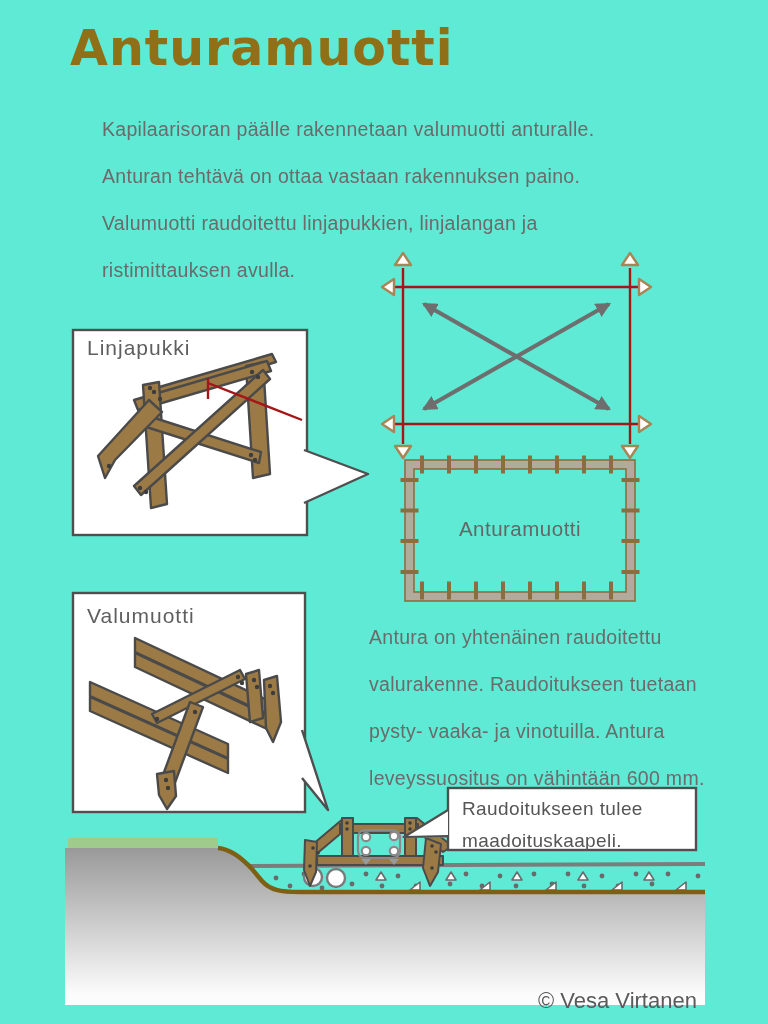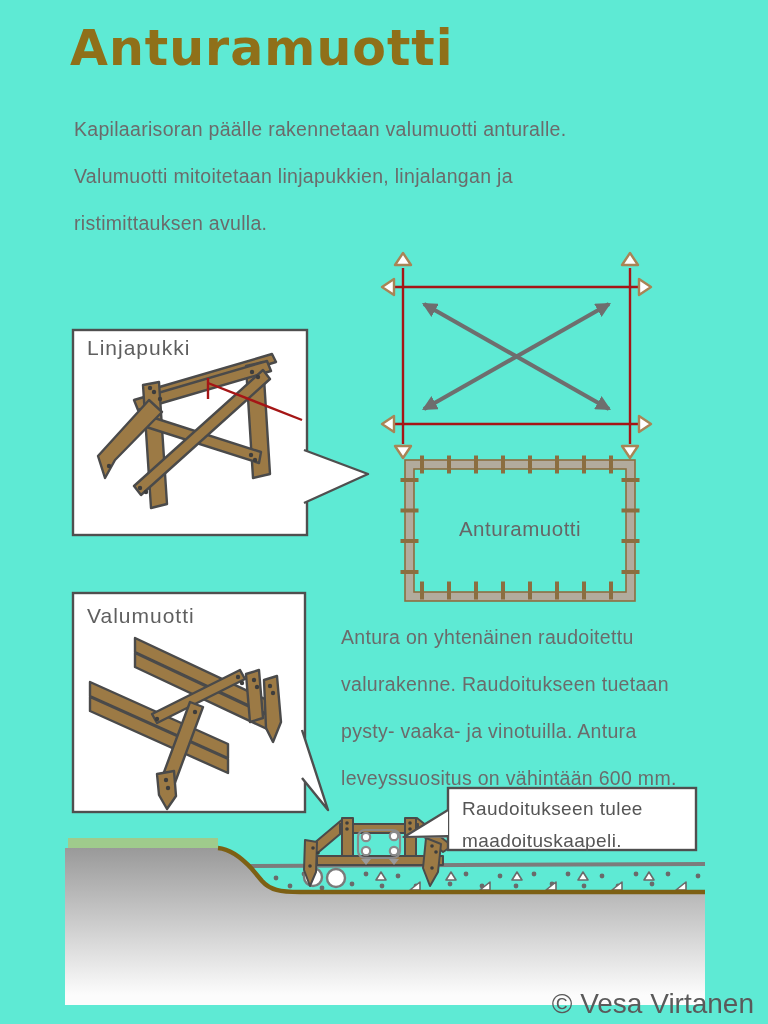--- a/index.html
+++ b/index.html
@@ -6,40 +6,41 @@
   .page{
     position:relative;width:768px;height:1024px;background:#5eead4;
     font-family:"Liberation Sans",sans-serif;overflow:hidden;margin:0 auto;
   }
   .page svg text{font-family:"Liberation Sans",sans-serif;}
   .title{
     position:absolute;left:70px;top:20px;margin:0;
     font-family:"DejaVu Sans",sans-serif;font-weight:bold;
     font-size:49px;letter-spacing:1px;color:#8f7019;
   }
-  .para{position:absolute;color:#6b6b6b;font-size:19.5px;letter-spacing:.3px;}
+  .para{position:absolute;color:#6b6b6b;font-size:19.5px;letter-spacing:.3px;margin-left:28px;}
   .para .tline{line-height:47px;white-space:nowrap;}
   .intro{left:74px;top:106px;width:660px;}
   .detail{left:341px;top:614px;width:420px;}
   .diagram{position:absolute;}
   .copyright{
-    position:absolute;left:538px;top:988px;width:216px;text-align:right;
-    font-size:28px;color:#5a5a5a;
+    position:absolute;left:538px;top:988px;width:216px;text-align:left;
+    font-size:22px;color:#5a5a5a;
   }
 </style>
 </head>
 <body>
 
 <div class="page">
 
   <h1 class="title">Anturamuotti</h1>
 
   <div class="para intro">
     <div class="tline">Kapilaarisoran päälle rakennetaan valumuotti anturalle.</div>
-    <div class="tline">Valumuotti mitoitetaan linjapukkien, linjalangan ja</div>
+    <div class="tline">Anturan tehtävä on ottaa vastaan rakennuksen paino.</div>
+    <div class="tline">Valumuotti raudoitettu linjapukkien, linjalangan ja</div>
     <div class="tline">ristimittauksen avulla.</div>
   </div>
 
   <svg class="diagram" style="left:378px;top:248px" width="285" height="215" viewBox="0 0 285 215">
     <defs>
       <marker id="arrow" viewBox="0 0 10 10" refX="8.5" refY="5" markerWidth="3.6" markerHeight="3.6" orient="auto-start-reverse">
         <path d="M0,0 L10,5 L0,10 Z" fill="#6e6e6e"></path>
       </marker>
     </defs>
     <g stroke="#a51616" stroke-width="2.4">

